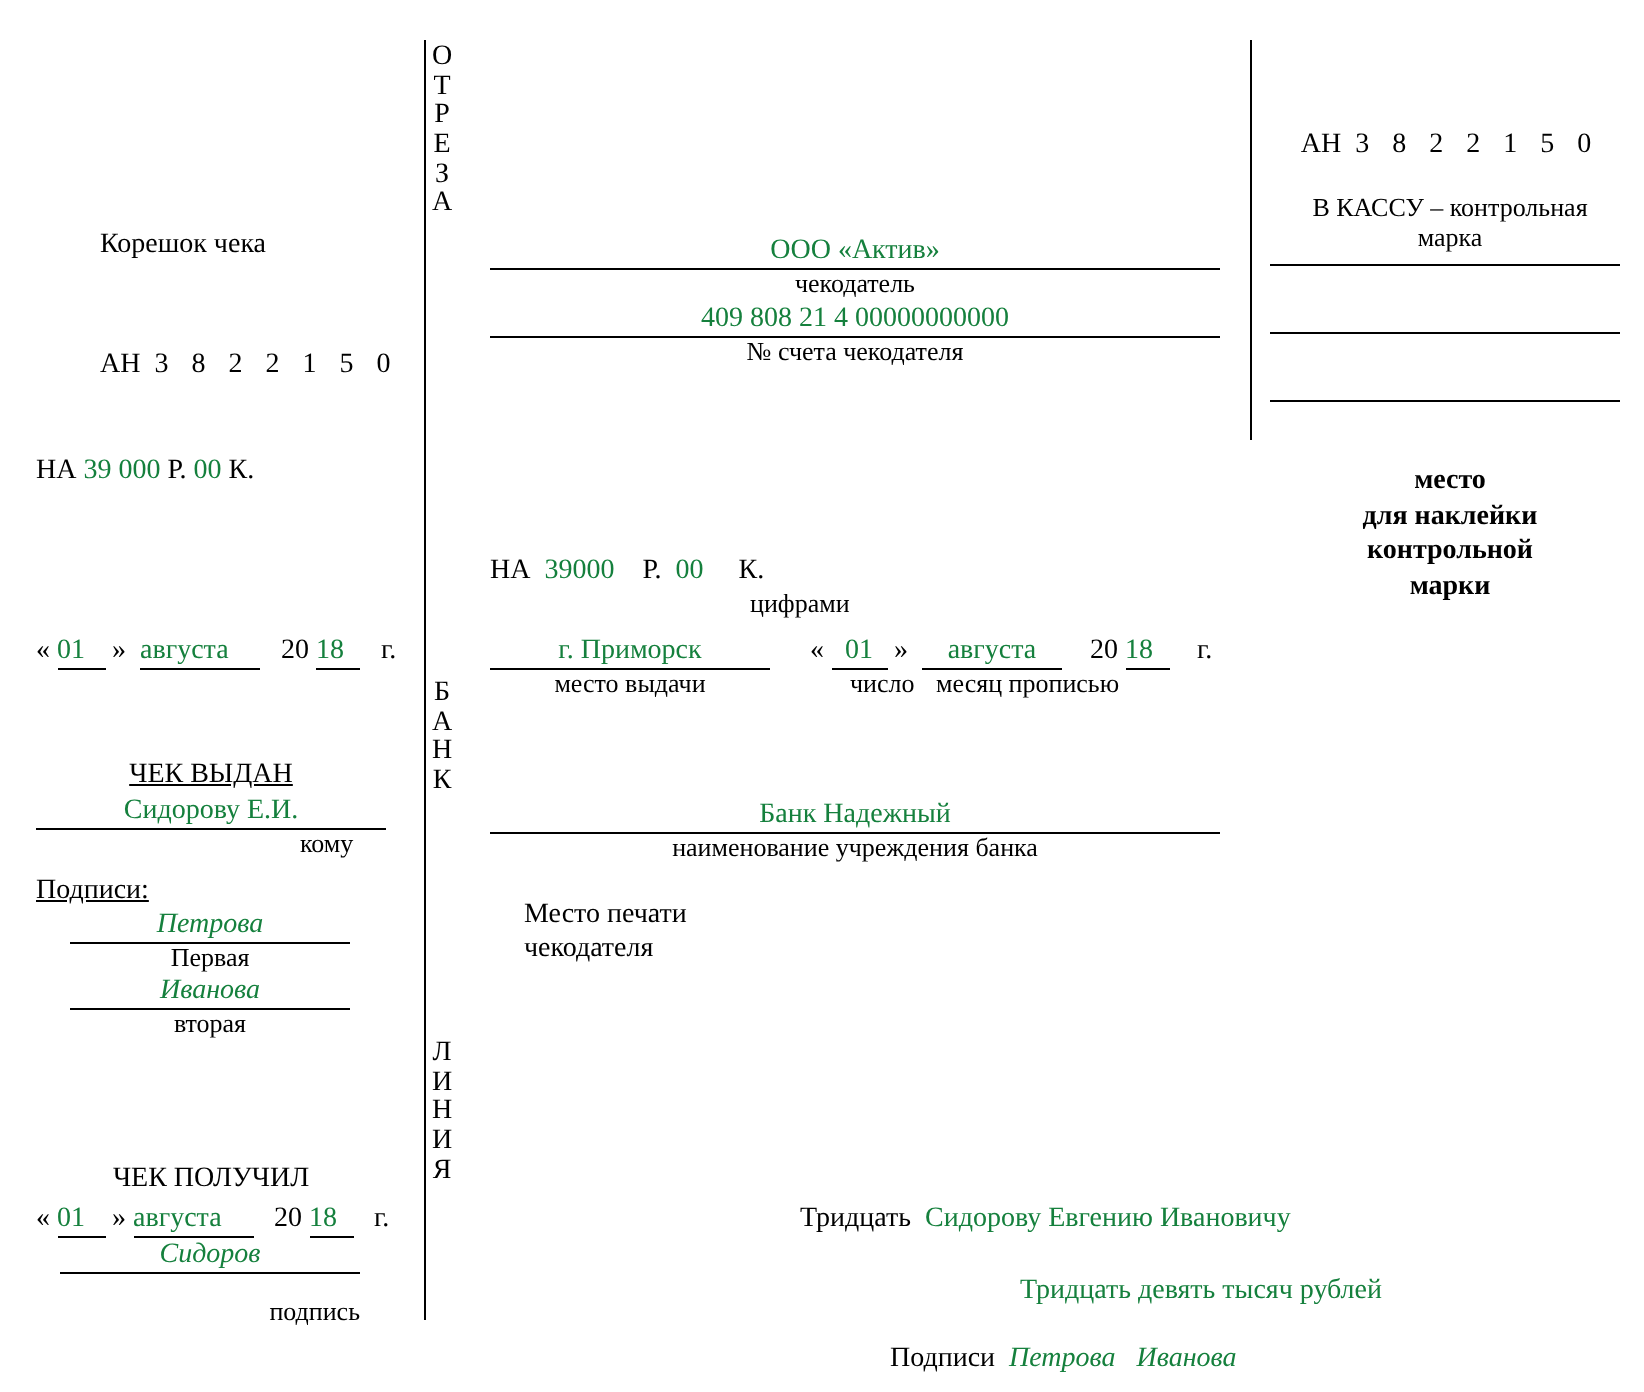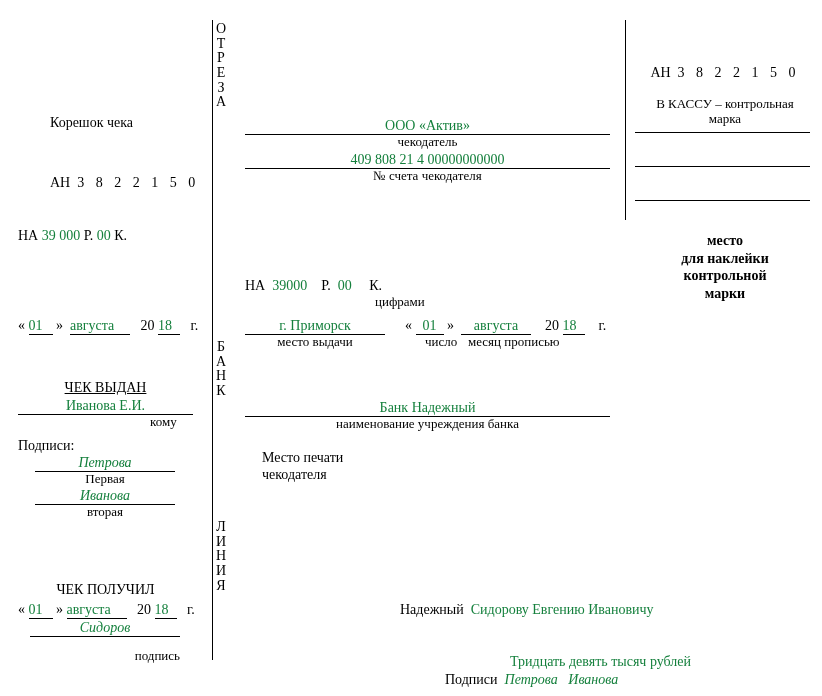--- a/index.html
+++ b/index.html
@@ -78,24 +78,24 @@
     <span>«</span>
     <span class="red ul" style="min-width:24px;">01</span>
     <span>»</span>&nbsp;
     <span class="red ul" style="min-width:60px;">августа</span>&nbsp;&nbsp;
     <span>20</span>
     <span class="red ul" style="min-width:22px;">18</span>&nbsp;&nbsp;
     <span>г.</span>
   </div>
 
   <div class="abs w center" style="left:18px; width:175px; top:380px;text-decoration:underline;">ЧЕК ВЫДАН</div>
-  <div class="abs ul red center w" style="left:18px; width:175px; top:398px;">Иванова Е.И.</div>
+  <div class="abs ul red center w" style="left:18px; width:175px; top:398px;">Сидорову Е.И.</div>
   <div class="abs cap w" style="left:150px; top:414px;">кому</div>
 
-  <div class="abs w" style="left:18px; top:438px;">Подписи:</div>
+  <div class="abs w" style="left:18px; top:438px;text-decoration:underline;">Подписи:</div>
   <div class="abs ul red center w" style="left:35px; width:140px; top:455px; font-style:italic;">Петрова</div>
   <div class="abs center w cap" style="left:35px; width:140px; top:471px;">Первая</div>
   <div class="abs ul red center w" style="left:35px; width:140px; top:488px; font-style:italic;">Иванова</div>
   <div class="abs center w cap" style="left:35px; width:140px; top:504px;">вторая</div>
 
   <div class="abs center w" style="left:18px; width:175px; top:582px;">ЧЕК ПОЛУЧИЛ</div>
   <div class="abs w" style="left:18px; top:602px;">
     <span>«</span>
     <span class="red ul" style="min-width:24px;">01</span>
     <span>»</span>
@@ -138,25 +138,25 @@
   <div class="abs cap w" style="left:425px; top:334px;">число</div>
   <div class="abs cap w" style="left:468px; top:334px;">месяц прописью</div>
 
   <div class="abs ul red center w" style="left:245px; width:365px; top:400px;">Банк Надежный</div>
   <div class="abs center cap w" style="left:245px; width:365px; top:416px;">наименование учреждения банка</div>
 
   <div class="abs w" style="left:262px; top:450px;">Место печати</div>
   <div class="abs w" style="left:262px; top:467px;">чекодателя</div>
 
   <div class="abs w" style="left:400px; top:602px;">
-    <span>Надежный</span>&nbsp;
+    <span>Тридцать</span>&nbsp;
     <span class="red">Сидорову Евгению Ивановичу</span>
   </div>
 
-  <div class="abs red w" style="left:510px; top:638px;margin-top:16px;">Тридцать девять тысяч рублей</div>
+  <div class="abs red w" style="left:510px; top:638px;">Тридцать девять тысяч рублей</div>
 
   <div class="abs w" style="left:445px; top:672px;">
     <span>Подписи</span>&nbsp;
     <span class="red" style="font-style:italic;">Петрова</span>&nbsp;&nbsp;
     <span class="red" style="font-style:italic;">Иванова</span>
   </div>
 
   <div class="abs w" style="left:645px; width:160px; top:65px; text-align:center;">
     <span>АН</span>&nbsp;&nbsp;<span class="spaced">3 8 2 2 1 5 0</span>
   </div>

